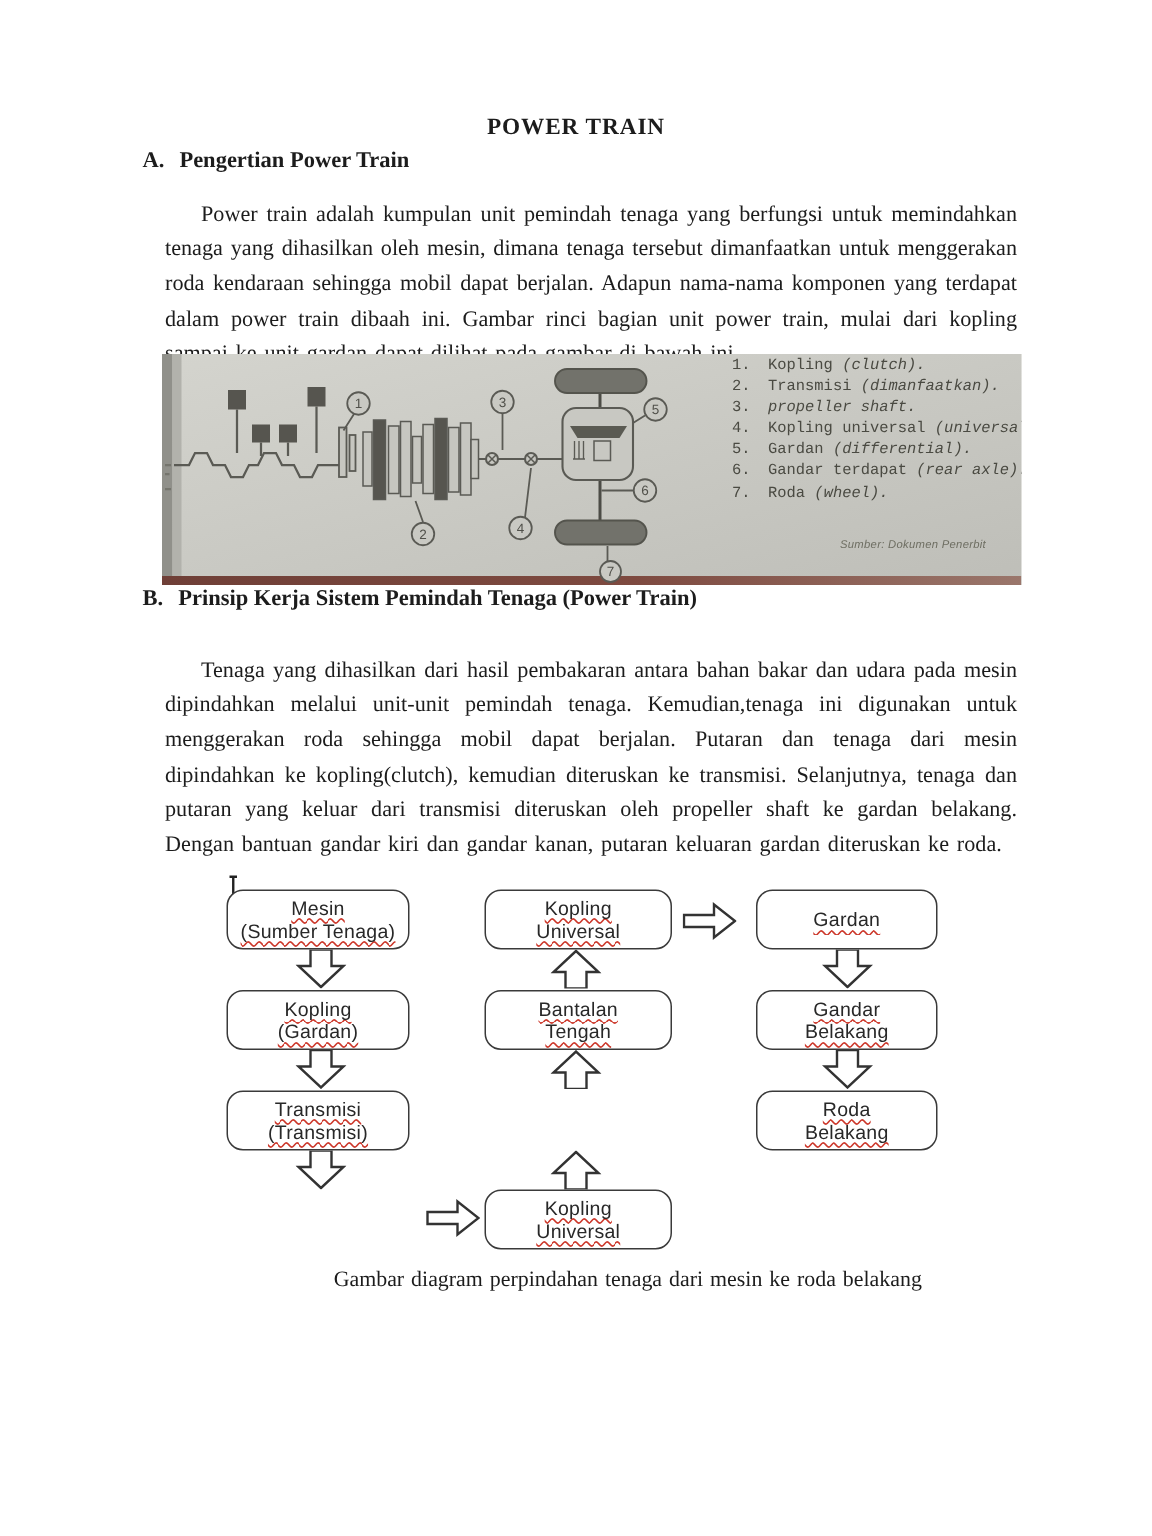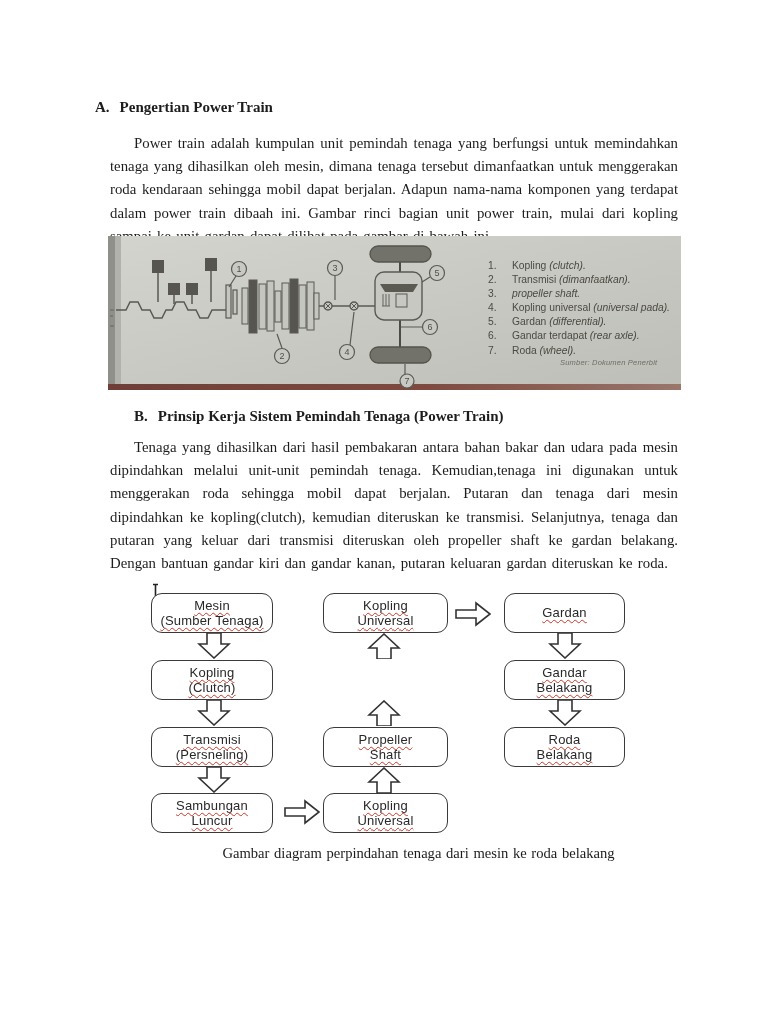--- a/index.html
+++ b/index.html
@@ -10,36 +10,36 @@
   
   .doc-title{
     position:absolute;top:76px;left:0;width:768px;text-align:center;
     font-size:15.5px;font-weight:bold;letter-spacing:.6px;
   }
   .sec-heading{
     position:absolute;left:95px;font-size:15px;font-weight:bold;white-space:nowrap;
   }
   .sec-heading .h-num{display:inline-block;margin-right:10px;}
   .heading-a{top:99px;}
-  .heading-b{top:408px;margin-left:39px;}
+  .heading-b{top:391px;}
   .body-para{
     position:absolute;left:110px;width:568px;margin:0;
     font-size:14.8px;line-height:23.2px;text-align:justify;text-indent:24px;
     word-spacing:1.5px;
   }
   .para-a{top:132px;font-family:Liberation Serif, serif;}
   .para-b{top:436px;}
   
   .photo{
     position:absolute;top:236px;left:108px;width:573px;height:154px;margin:0;
     overflow:hidden;background:#c9c9c3;
   }
   .photo-legend{
-    position:absolute;top:23px;left:380px;width:190px;
-    font-family:Liberation Sans, sans-serif;font-size:10.3px;line-height:14.1px;
+    position:absolute;top:1px;left:380px;width:190px;
+    font-family:Liberation Mono, monospace;font-size:10.3px;line-height:14.1px;
     color:#4a4a42;white-space:nowrap;
   }
   .lg-num{display:inline-block;width:24px;}
   .photo-source{
     position:absolute;top:122px;left:452px;
     font-family:"Liberation Sans", sans-serif;font-style:italic;
     font-size:7.5px;color:#6e6e62;letter-spacing:.2px;
   }
   
   .flow{position:absolute;top:583px;left:0;width:661px;height:262px;}
@@ -68,20 +68,21 @@
     position:absolute;top:845px;left:0;width:768px;box-sizing:border-box;
     padding-left:69px;text-align:center;font-size:14.6px;color:#1c1c1c;
     word-spacing:1px;
   }
 </style>
 </head>
 <body>
 
 <div class="page">
 
+  <div class="doc-title">POWER TRAIN</div>
 
   <div class="sec-heading heading-a">
     <span class="h-num">A.</span><span>Pengertian Power Train</span>
   </div>
   <p class="body-para para-a">Power train adalah kumpulan unit pemindah tenaga yang berfungsi untuk memindahkan tenaga yang dihasilkan oleh mesin, dimana tenaga tersebut dimanfaatkan untuk menggerakan roda kendaraan sehingga mobil dapat berjalan. Adapun nama-nama komponen yang terdapat dalam power train dibaah ini. Gambar rinci bagian unit power train, mulai dari kopling sampai ke unit gardan dapat dilihat pada gambar di bawah ini.</p>
 
   <figure class="photo">
     <svg width="573" height="154" viewBox="0 0 573 154">
       <defs>
         <linearGradient id="paper" x1="0" y1="0" x2="1" y2="1">
@@ -195,38 +196,34 @@
           <path d="M5.5 1.5 V15.5 M3 1.5 H8 M3 15.5 H8" stroke="#222" stroke-width="1.6" fill="none"></path>
         </svg>
     </div>
 
     <div class="fbox col1 row1">
       <span>Mesin</span>
       <span>(Sumber Tenaga)</span>
     </div>
     <div class="fbox col1 row2">
       <span>Kopling</span>
-      <span>(Clutch)</span>
+      <span>(Gardan)</span>
     </div>
     <div class="fbox col1 row3">
       <span>Transmisi</span>
-      <span>(Persneling)</span>
-    </div>
-    <div class="fbox col1 row4">
-      <span>Sambungan</span>
-      <span>Luncur</span>
+      <span>(Transmisi)</span>
     </div>
 
     <div class="fbox col2 row1">
       <span>Kopling</span>
       <span>Universal</span>
     </div>
-    <div class="fbox col2 row3">
-      <span>Propeller</span>
-      <span>Shaft</span>
+    <div class="fbox col2 row2">
+      <span>Bantalan</span>
+      <span>Tengah</span>
     </div>
     <div class="fbox col2 row4">
       <span>Kopling</span>
       <span>Universal</span>
     </div>
 
     <div class="fbox col3 row1">
       <span>Gardan</span>
     </div>
     <div class="fbox col3 row2">

